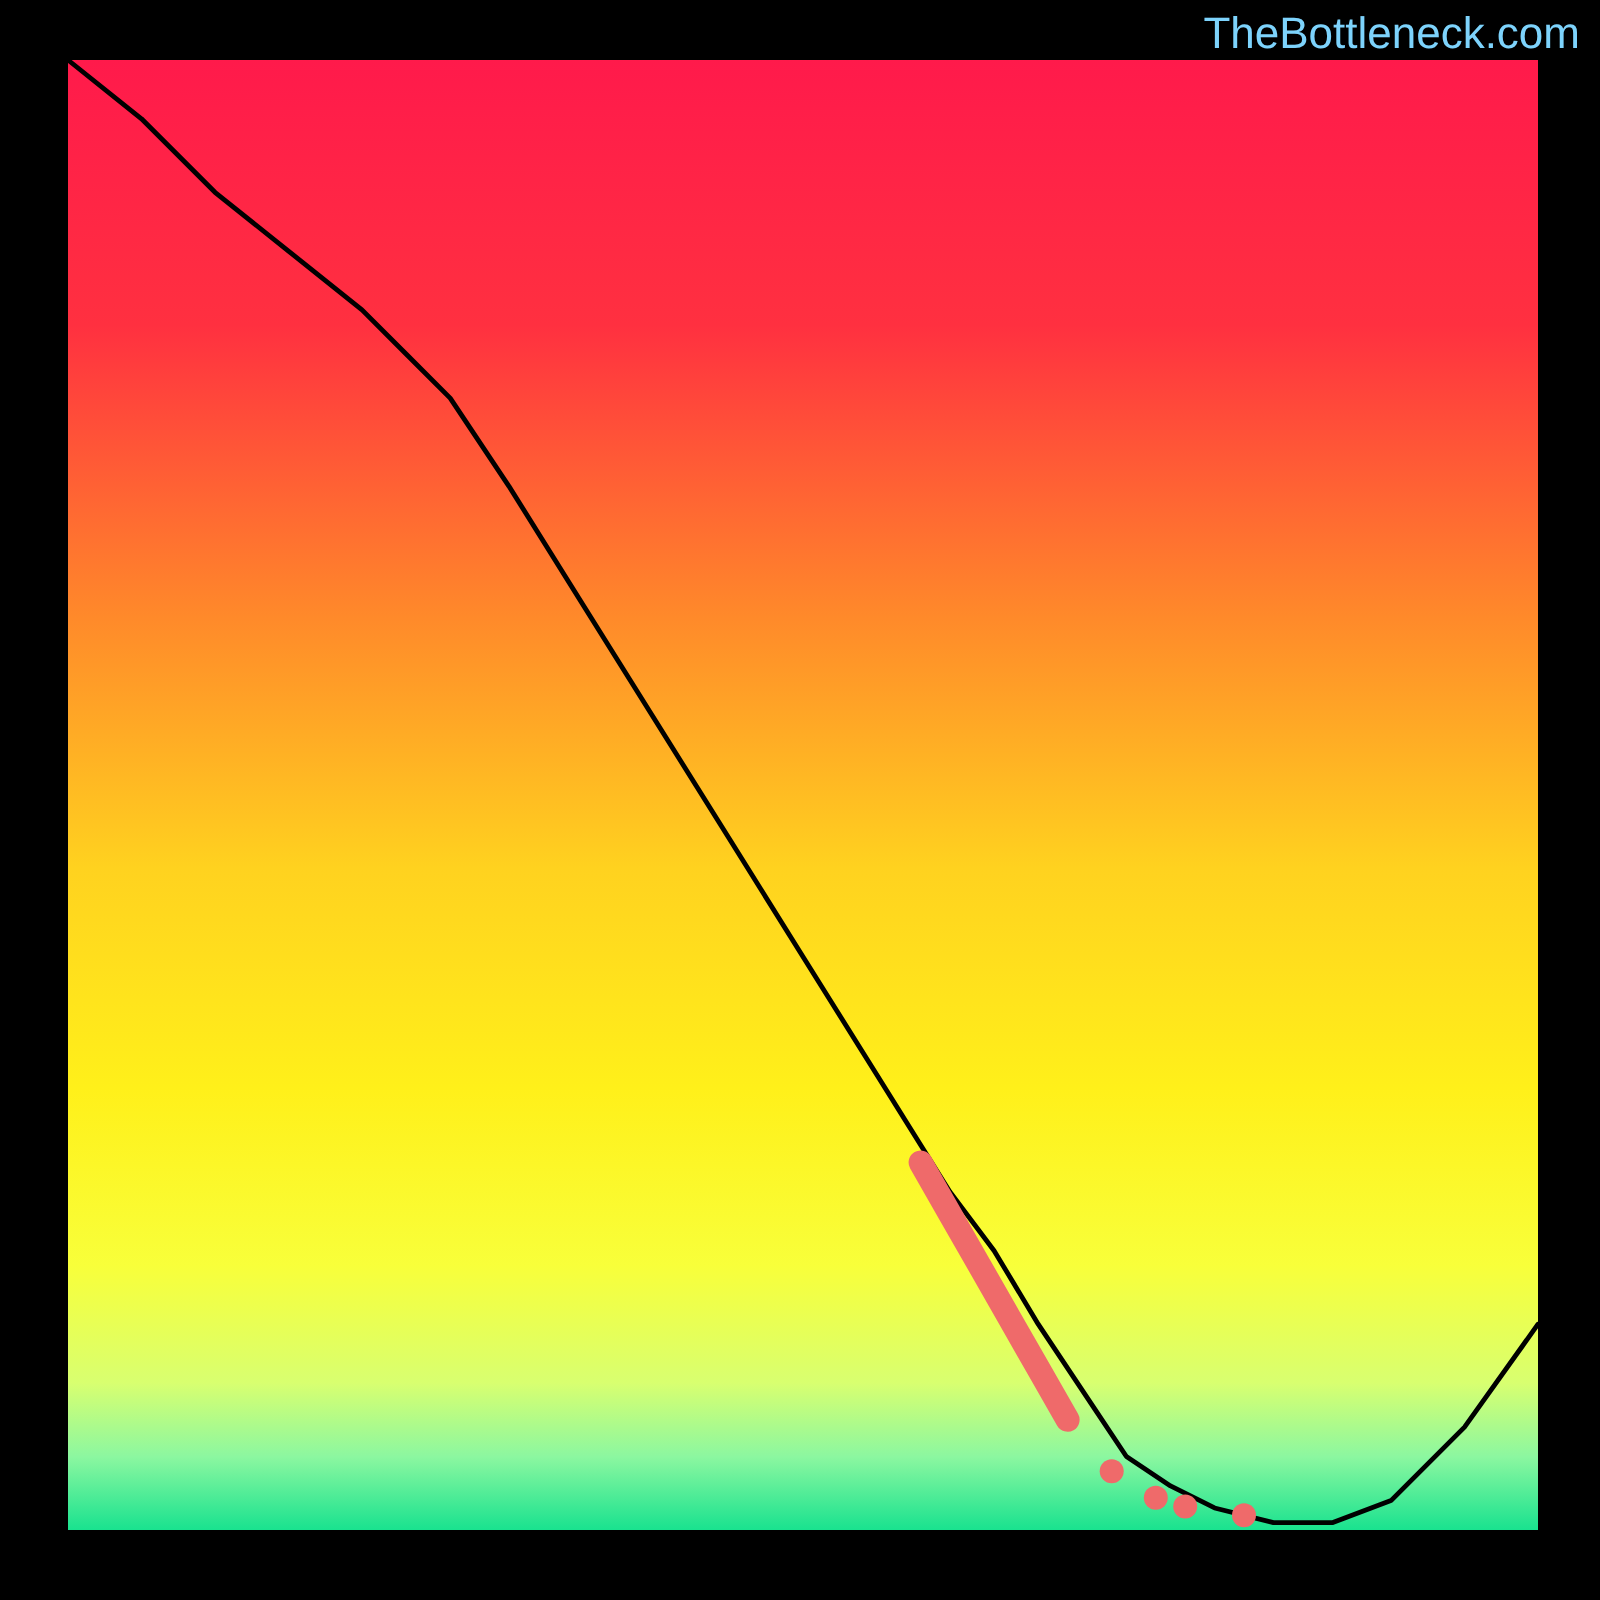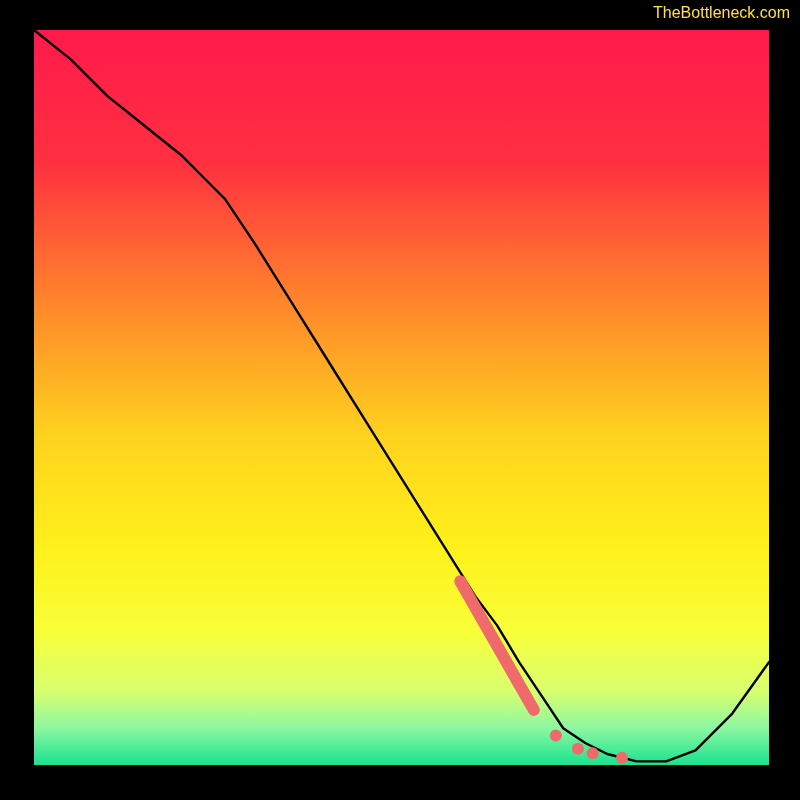--- a/index.html
+++ b/index.html
@@ -14,22 +14,22 @@
   .frame {
     position: relative;
     width: 800px;
     height: 800px;
     background: #000;
   }
   .watermark {
     position: absolute;
     top: 4px;
     right: 10px;
-    color: #fde047;
-    font-size: 16px;
+    color: #7dd3fc;
+    font-size: 22px;
     font-weight: 500;
     z-index: 5;
     user-select: none;
     text-align: right;
   }
   svg {
     position: absolute;
     top: 0;
     left: 0;
   }

